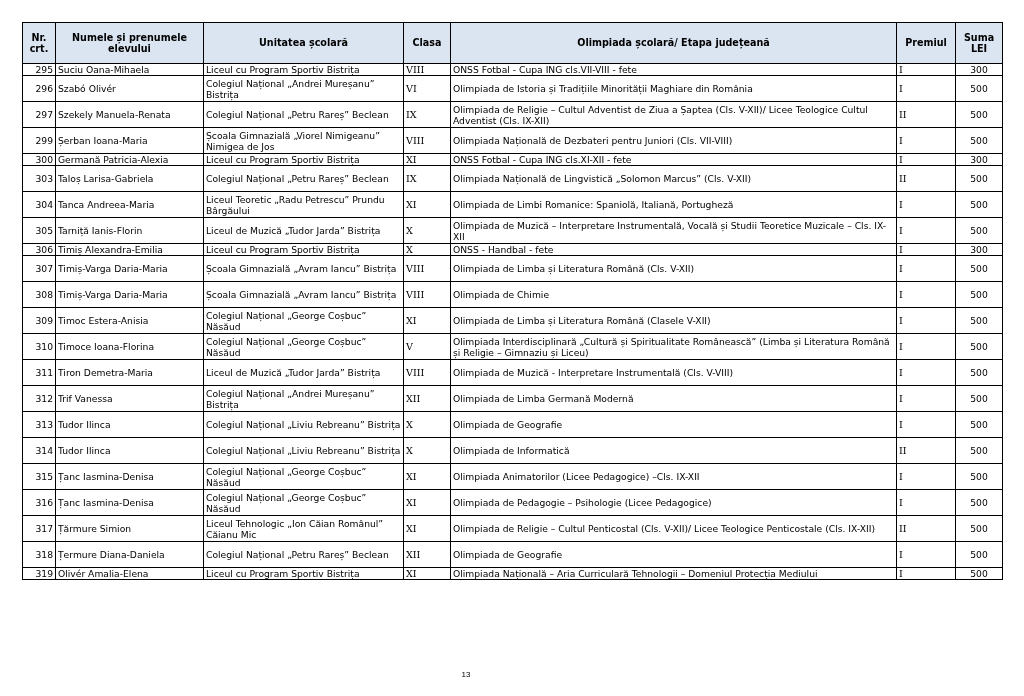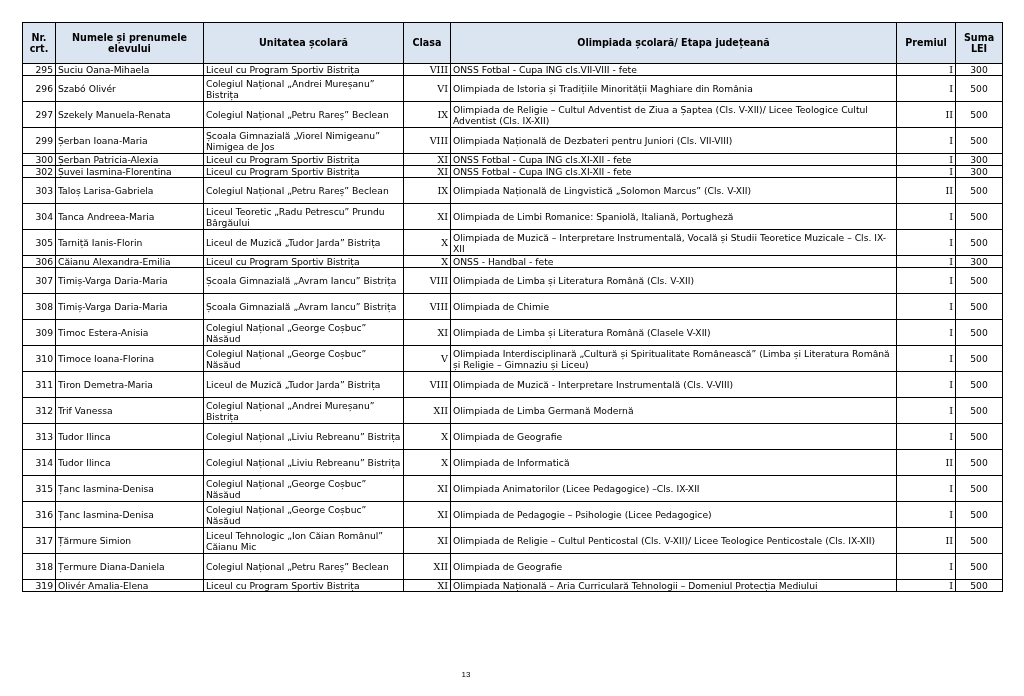--- a/index.html
+++ b/index.html
@@ -12,21 +12,21 @@
   }
   table.grid th, table.grid td {
     border: 1px solid #000; padding: 0 2px; overflow: hidden;
     vertical-align: middle;
   }
   table.grid th {
     background: #dbe5f1; font-weight: bold; text-align: center;
     font-size: 9.6px; line-height: 11.5px; height: 38px; padding: 1px 3px;
   }
   td.nr { text-align: right; }
-  td.clasa, td.premiu { text-align: right; font-family: "DejaVu Serif", "Liberation Serif", serif; font-size: 9.6px; }
+  td.clasa, td.premiu { text-align: left; font-family: "DejaVu Serif", "Liberation Serif", serif; font-size: 9.6px; }
   td.suma { text-align: center; }
   tr.single td { height: 11px; line-height: 11px; }
   tr.double td { height: 25px; }
   .page-number {
     position: absolute; left: 0; width: 932px; top: 670px;
     text-align: center; font-size: 8px;
     font-family: "Liberation Sans", sans-serif;
   }
 </style>
 </head>
@@ -85,30 +85,21 @@
         <td class="nr">299</td>
         <td class="name">Șerban Ioana-Maria</td>
         <td class="unit">Școala Gimnazială „Viorel Nimigeanu” Nimigea de Jos</td>
         <td class="clasa">VIII</td>
         <td class="olimp">Olimpiada Națională de Dezbateri pentru Juniori (Cls. VII-VIII)</td>
         <td class="premiu">I</td>
         <td class="suma">500</td>
       </tr>
       <tr class="single">
         <td class="nr">300</td>
-        <td class="name">Șerban Patricia-Alexia</td>
-        <td class="unit">Liceul cu Program Sportiv Bistrița</td>
-        <td class="clasa">XI</td>
-        <td class="olimp">ONSS Fotbal - Cupa ING cls.XI-XII - fete</td>
-        <td class="premiu">I</td>
-        <td class="suma">300</td>
-      </tr>
-      <tr class="single">
-        <td class="nr">302</td>
-        <td class="name">Șuvei Iasmina-Florentina</td>
+        <td class="name">Germană Patricia-Alexia</td>
         <td class="unit">Liceul cu Program Sportiv Bistrița</td>
         <td class="clasa">XI</td>
         <td class="olimp">ONSS Fotbal - Cupa ING cls.XI-XII - fete</td>
         <td class="premiu">I</td>
         <td class="suma">300</td>
       </tr>
       <tr class="double">
         <td class="nr">303</td>
         <td class="name">Taloș Larisa-Gabriela</td>
         <td class="unit">Colegiul Național „Petru Rareș” Beclean</td>
@@ -130,21 +121,21 @@
         <td class="nr">305</td>
         <td class="name">Tarniță Ianis-Florin</td>
         <td class="unit">Liceul de Muzică „Tudor Jarda” Bistrița</td>
         <td class="clasa">X</td>
         <td class="olimp">Olimpiada de Muzică – Interpretare Instrumentală, Vocală și Studii Teoretice Muzicale – Cls. IX-XII</td>
         <td class="premiu">I</td>
         <td class="suma">500</td>
       </tr>
       <tr class="single">
         <td class="nr">306</td>
-        <td class="name">Căianu Alexandra-Emilia</td>
+        <td class="name">Timiș Alexandra-Emilia</td>
         <td class="unit">Liceul cu Program Sportiv Bistrița</td>
         <td class="clasa">X</td>
         <td class="olimp">ONSS - Handbal - fete</td>
         <td class="premiu">I</td>
         <td class="suma">300</td>
       </tr>
       <tr class="double">
         <td class="nr">307</td>
         <td class="name">Timiș-Varga Daria-Maria</td>
         <td class="unit">Școala Gimnazială „Avram Iancu” Bistrița</td>

